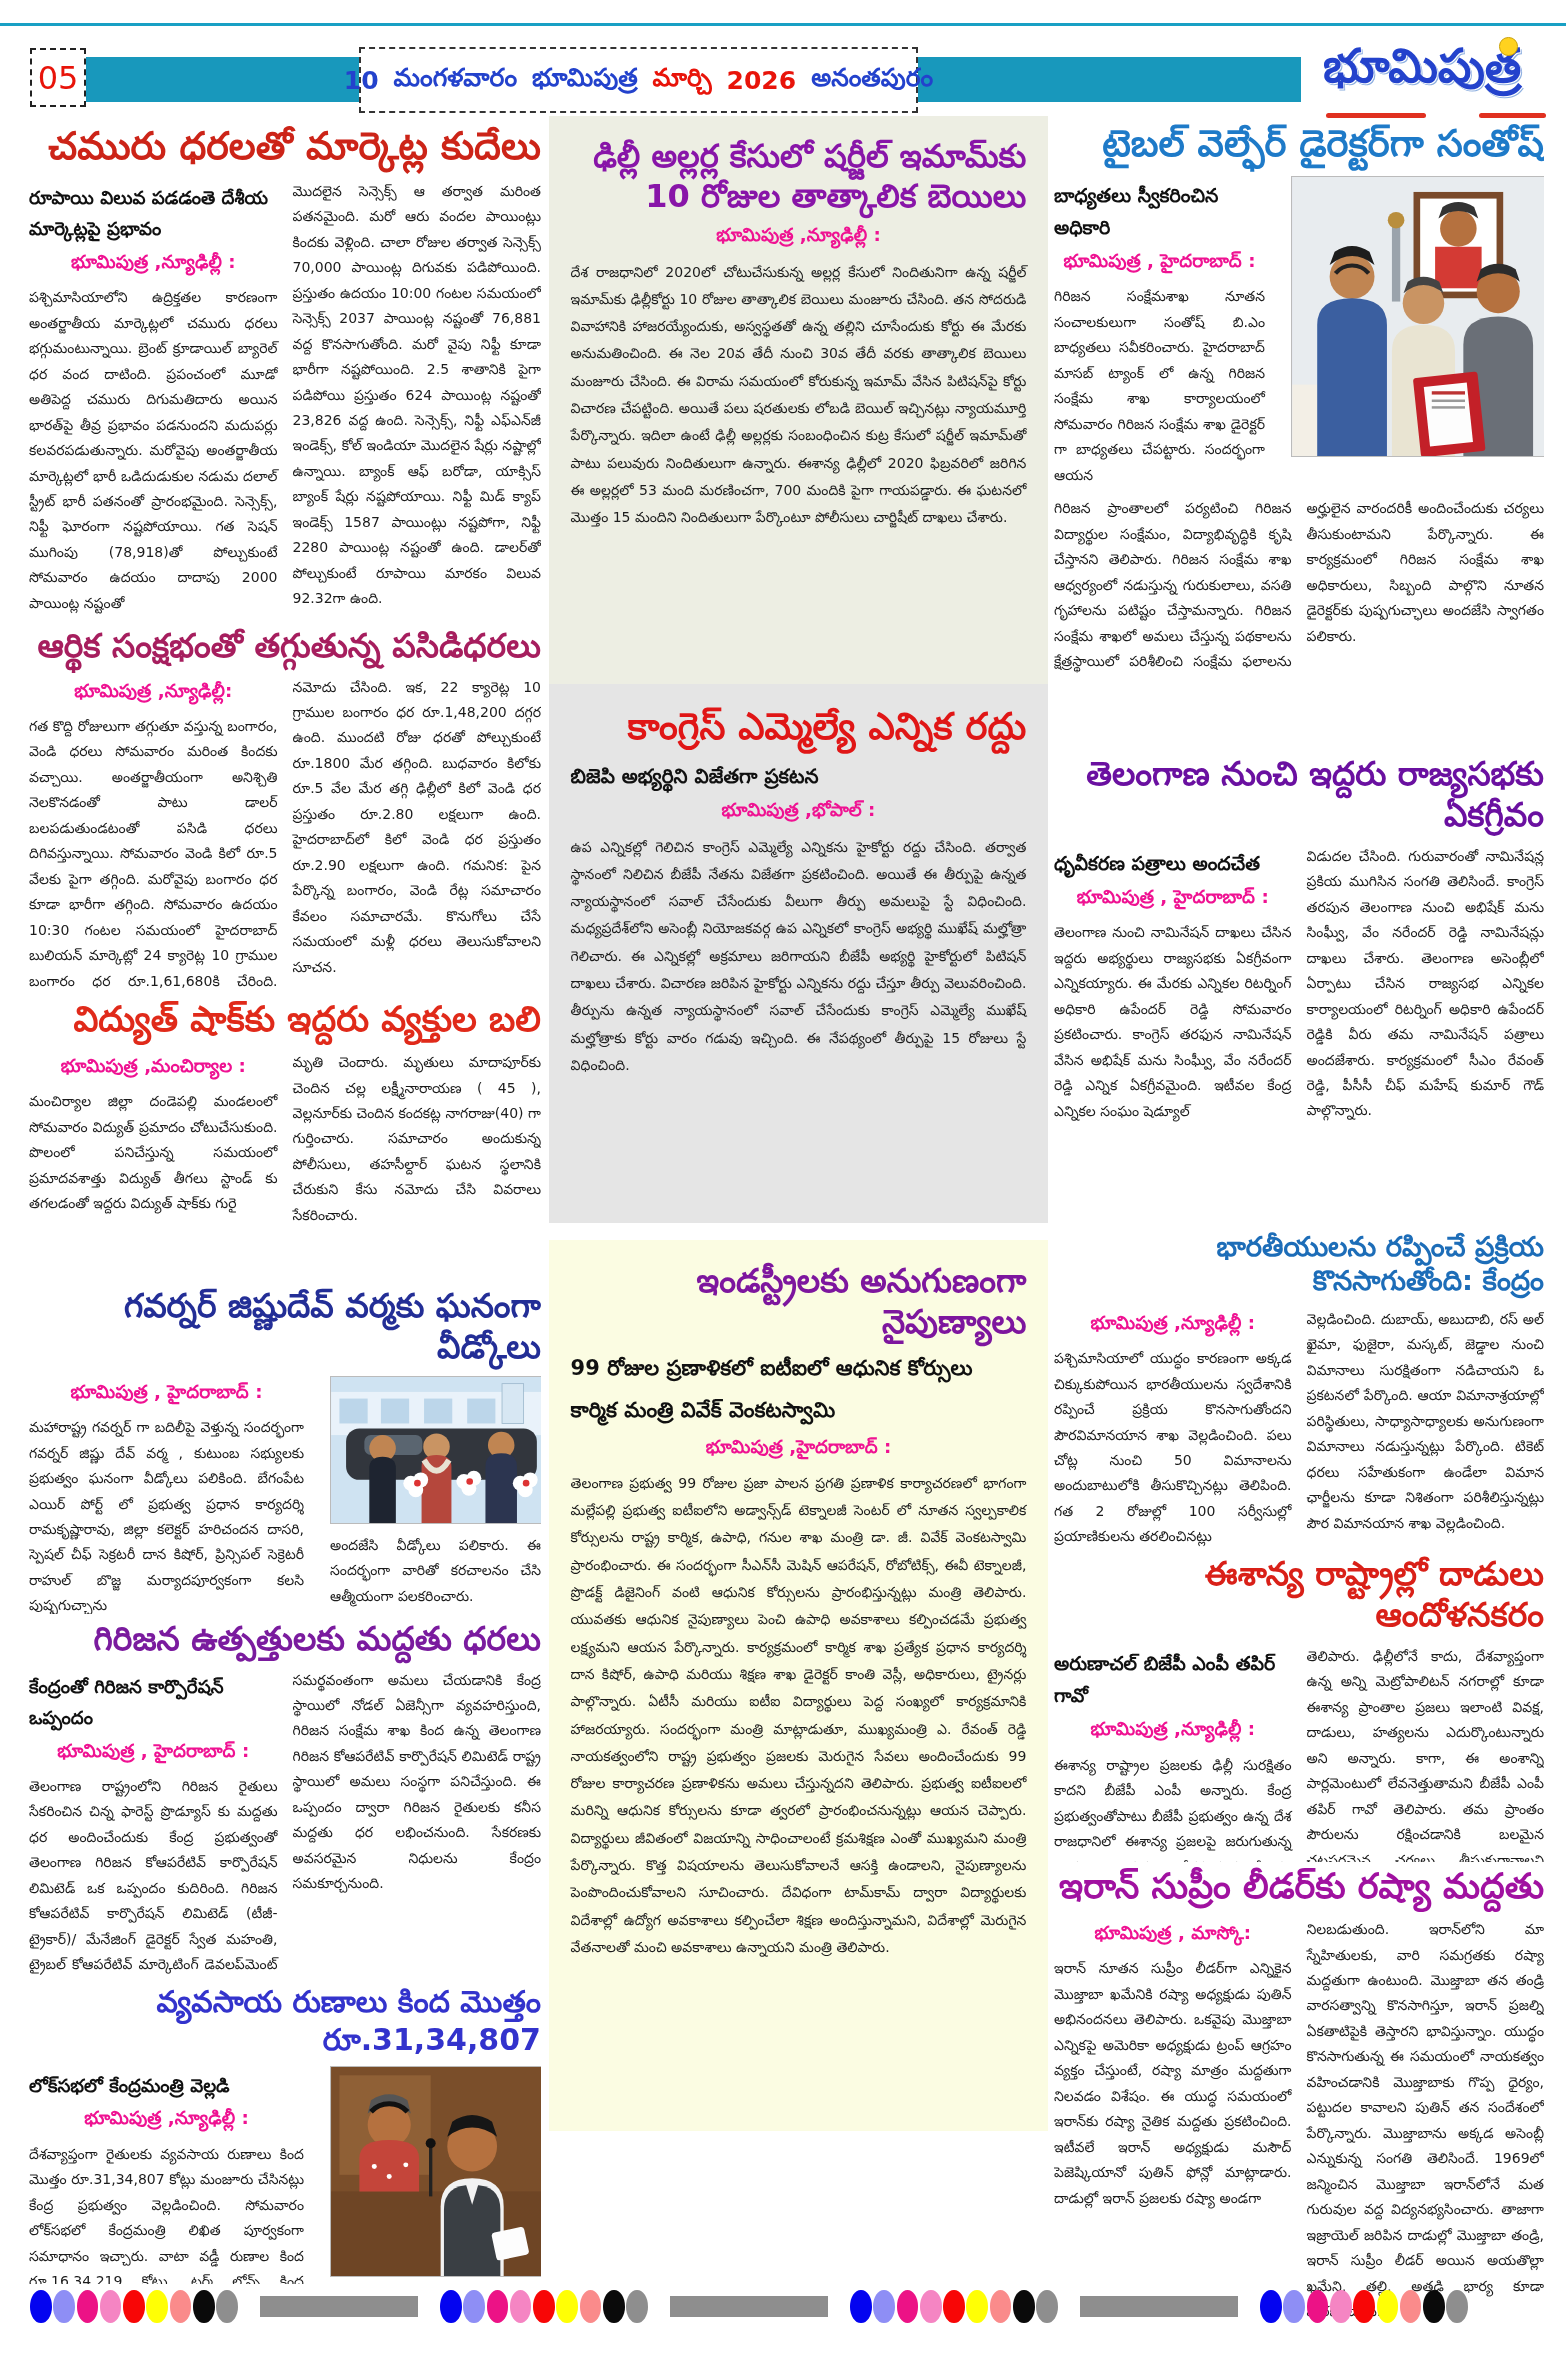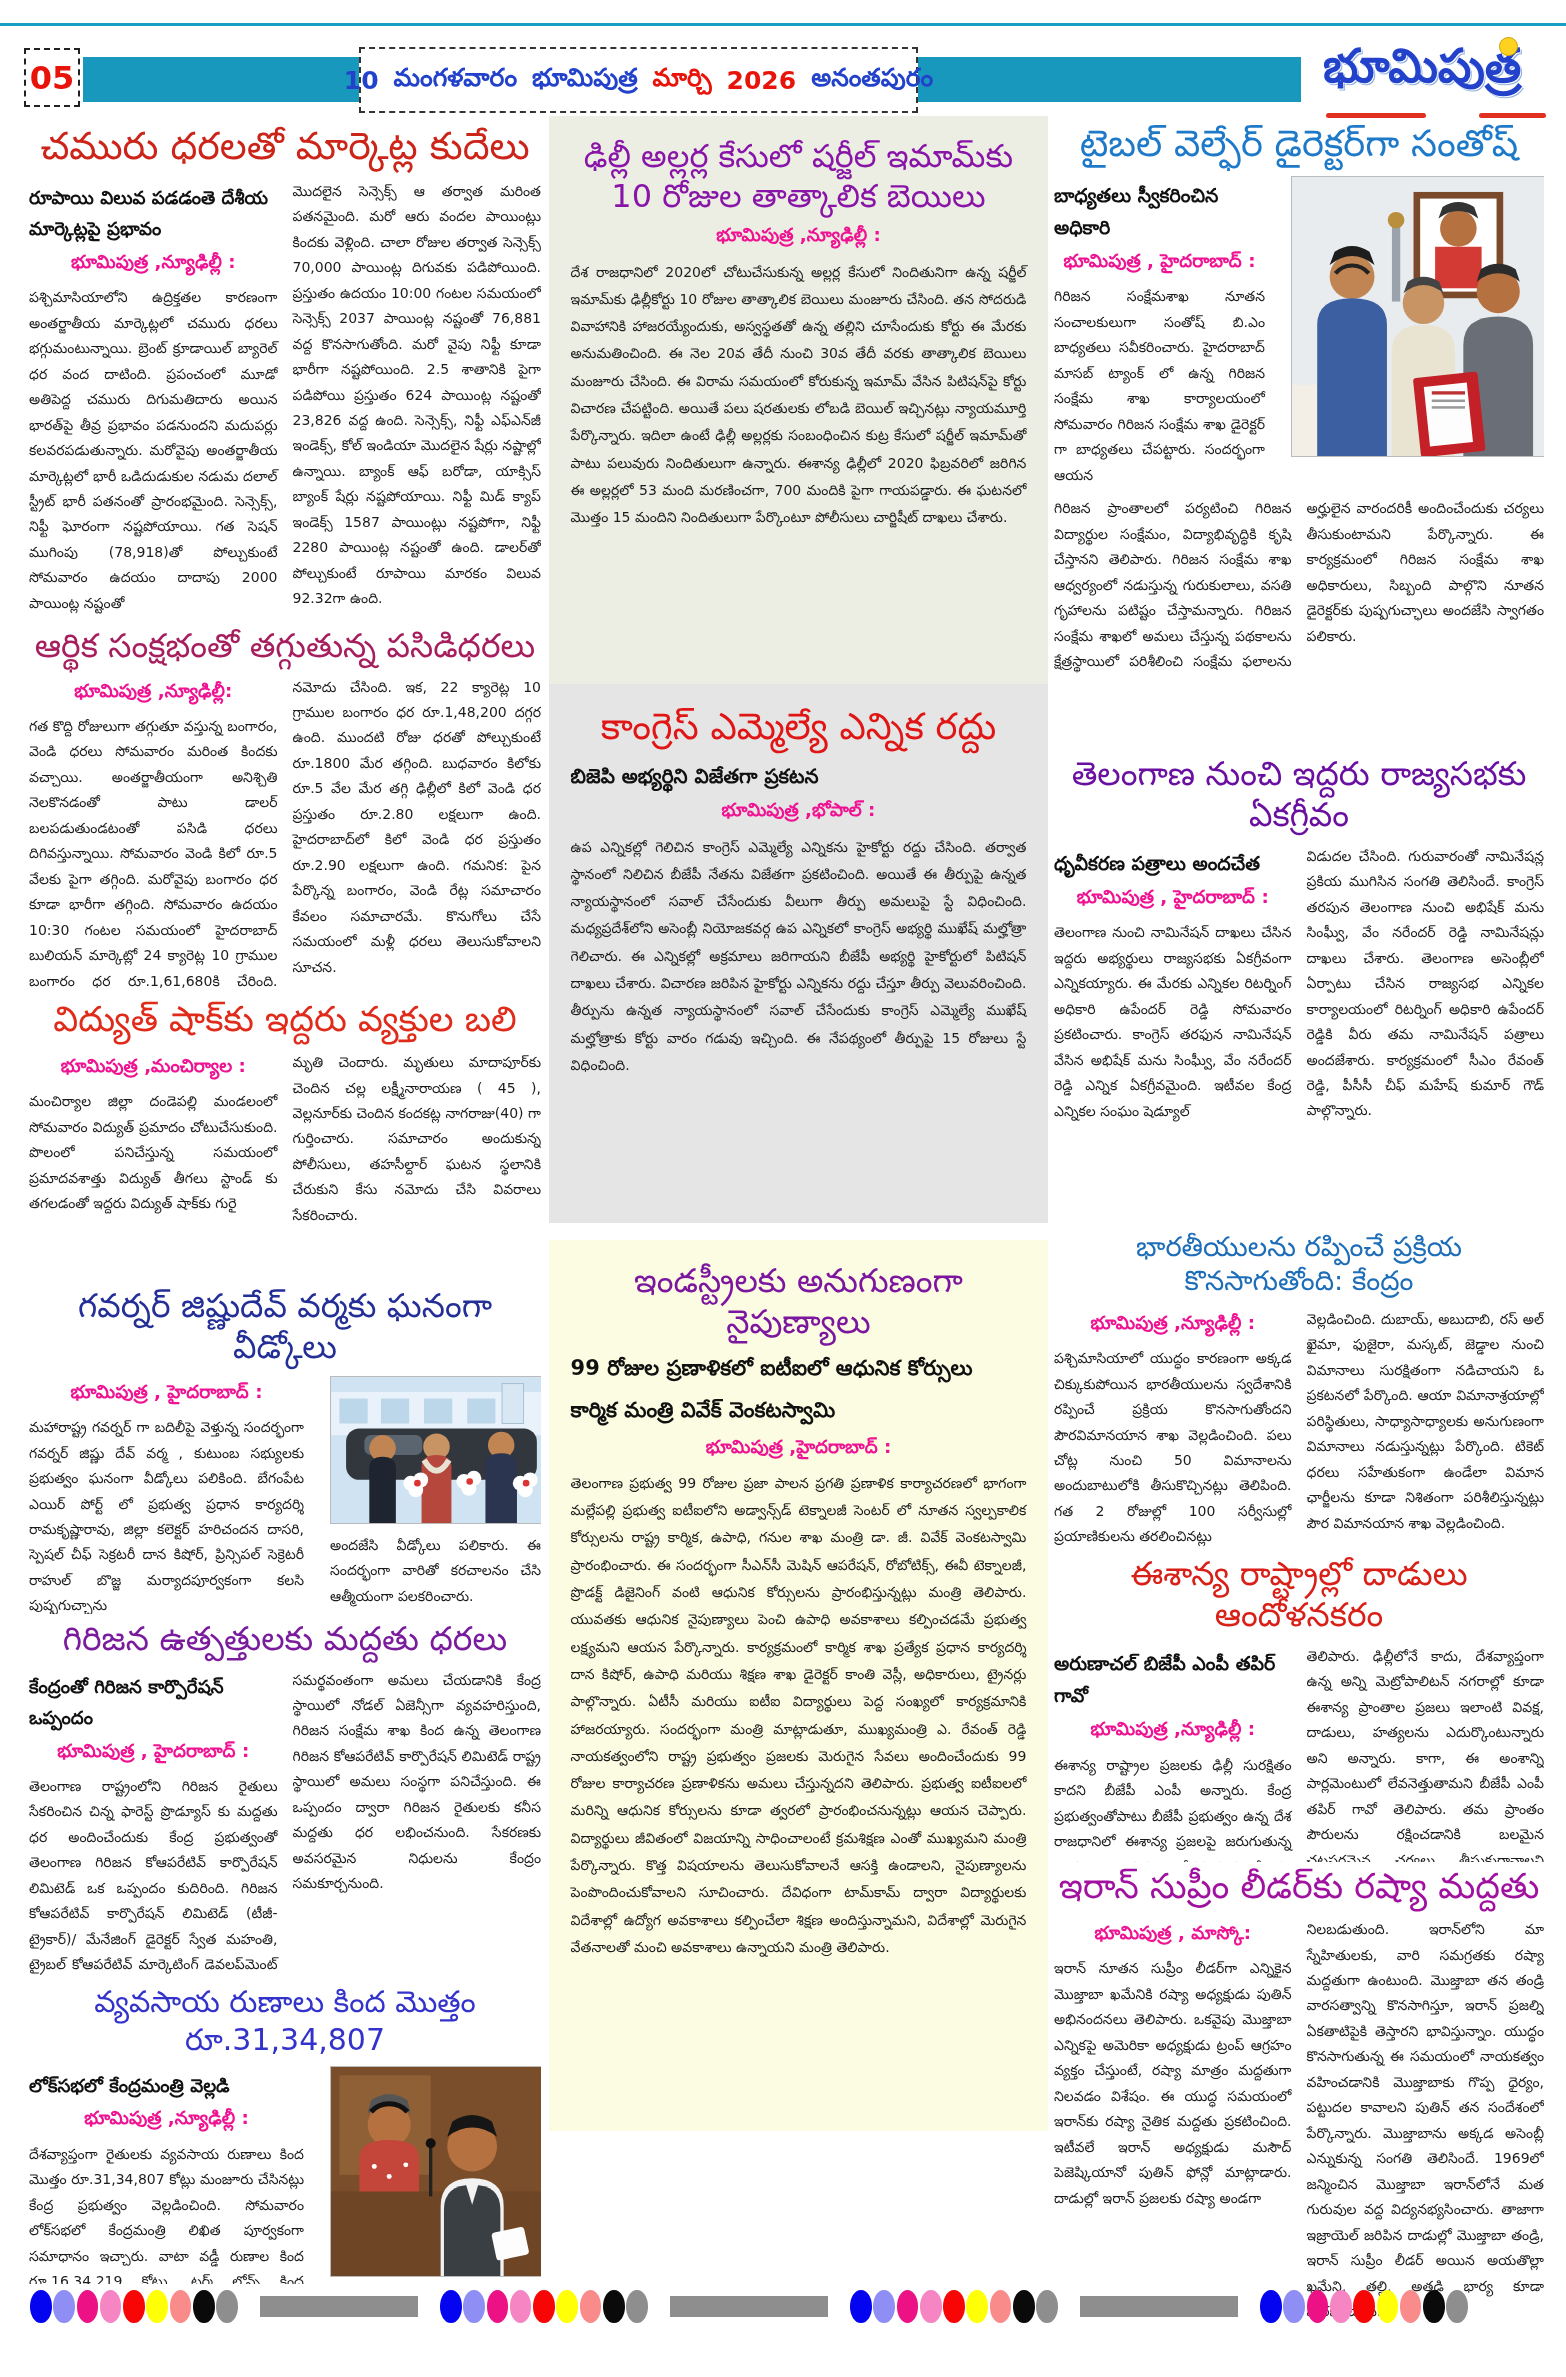--- a/index.html
+++ b/index.html
@@ -1,37 +1,37 @@
 <!DOCTYPE html>
 <html style="font-size:13.3px"><head>
 <meta charset="utf-8">
 <style>
   html,body{margin:0;padding:0;background:#ffffff;}
   .page{position:relative;width:1567px;height:2377px;background:#ffffff;
         font-family:"DejaVu Sans",sans-serif;color:#1a1a1a;overflow:hidden;}
   .topline{position:absolute;left:0;top:23px;width:1567px;height:3.3px;background:#18a0c4;}
   
-  .pageno{position:absolute;left:24px;top:48px;width:52px;height:55px;border:2.5px dashed #222;
-          background:#fff;color:#e8140a;font-size:32px;font-weight:bold;display:flex;
+  .pageno{position:absolute;left:30px;top:48px;width:52px;height:55px;border:2.5px dashed #222;
+          background:#fff;color:#e8140a;font-size:32px;font-weight:normal;display:flex;
           align-items:center;justify-content:center;z-index:3;}
   .band{position:absolute;left:83px;top:57px;width:1218px;height:45px;background:#1898bc;z-index:1;}
   .datebox{position:absolute;left:359px;top:47px;width:555px;height:62px;background:#fff;
            border:2.5px dashed #333;z-index:2;display:flex;align-items:center;justify-content:center;
            gap:15px;font-size:25px;font-weight:bold;}
   .datebox .blue{color:#2342cc;} .datebox .red{color:#e8140a;}
   .masthead{position:absolute;left:1323px;top:42px;width:223px;height:83px;z-index:3;}
   .masthead .mh-text{font-size:47px;font-weight:800;color:#2342cc;letter-spacing:0px;
            text-shadow:0.8px 0.8px 0 #ffffff,1.7px 1.7px 0 #8fb0e0;line-height:1.0;}
   .mh-globe{position:absolute;right:28px;top:-5px;width:16.6px;height:16.6px;border-radius:50%;
            background:#ffd21f;border:1.7px solid #caa20a;}
   .mh-bar{position:absolute;height:5.8px;background:#e03020;border-radius:2.5px;bottom:6.7px;}
   .mh-bar.l{left:3.3px;width:100px;} .mh-bar.r{right:0px;width:67px;}
   
   .art{position:absolute;overflow:hidden;}
-  .hl{margin:0 0 8.3px 0;text-align:center;font-weight:400;line-height:1.25;}
+  .hl{margin:0 0 8.3px 0;text-align:right;font-weight:700;line-height:1.25;}
   .sub{margin:3.3px 0 6.7px 0;font-weight:bold;font-size:18.3px;line-height:1.7;color:#111;}
   .date{margin:5px 0 8.3px 0;font-weight:bold;font-size:18.3px;color:#ef1292;text-align:center;}
   .body{font-size:14px;line-height:1.82;text-align:justify;color:#1c1c1c;}
   .grid2{display:grid;grid-template-columns:1fr 1fr;column-gap:15px;}
   .cols2{columns:2;column-gap:15px;}
   .pre{white-space:pre-line;}
   .boxed{padding:20px 21.6px;box-sizing:border-box;}
   .rowflex{display:flex;gap:26px;align-items:flex-start;}
   .photo{display:block;border:0.8px solid #bbb;background:#dde;}
   

